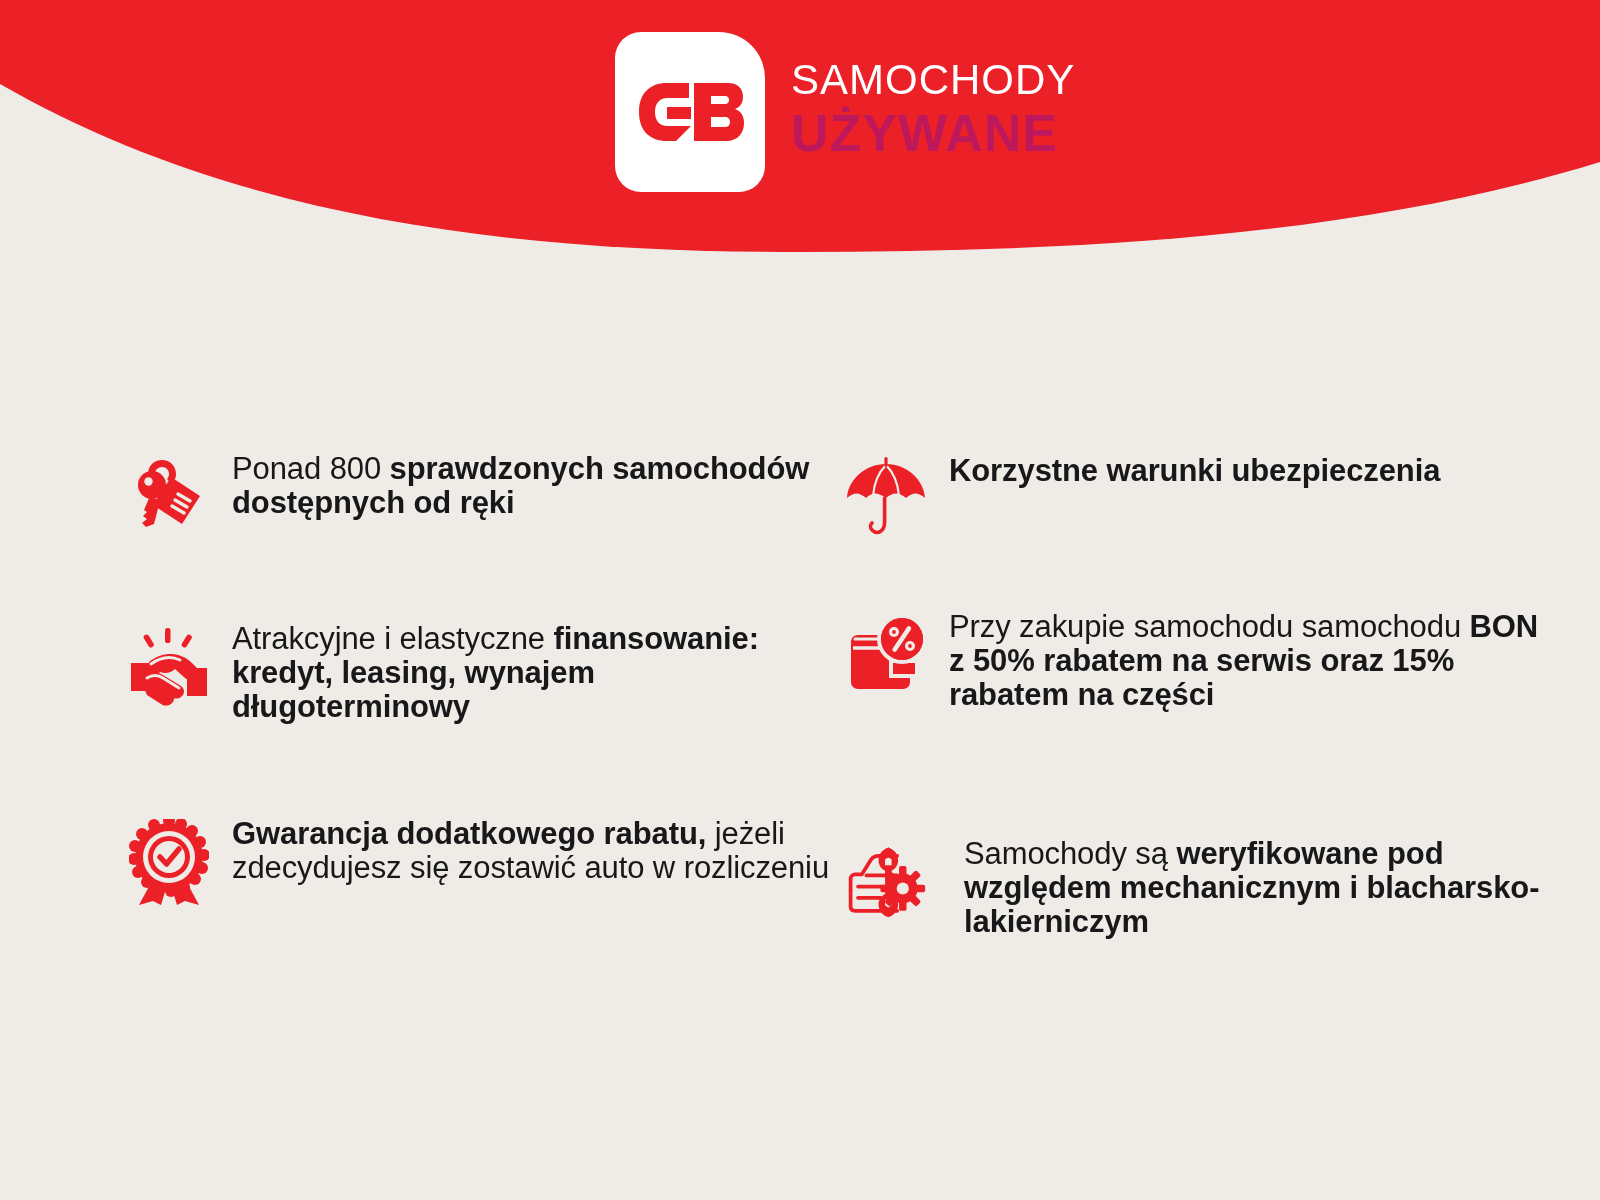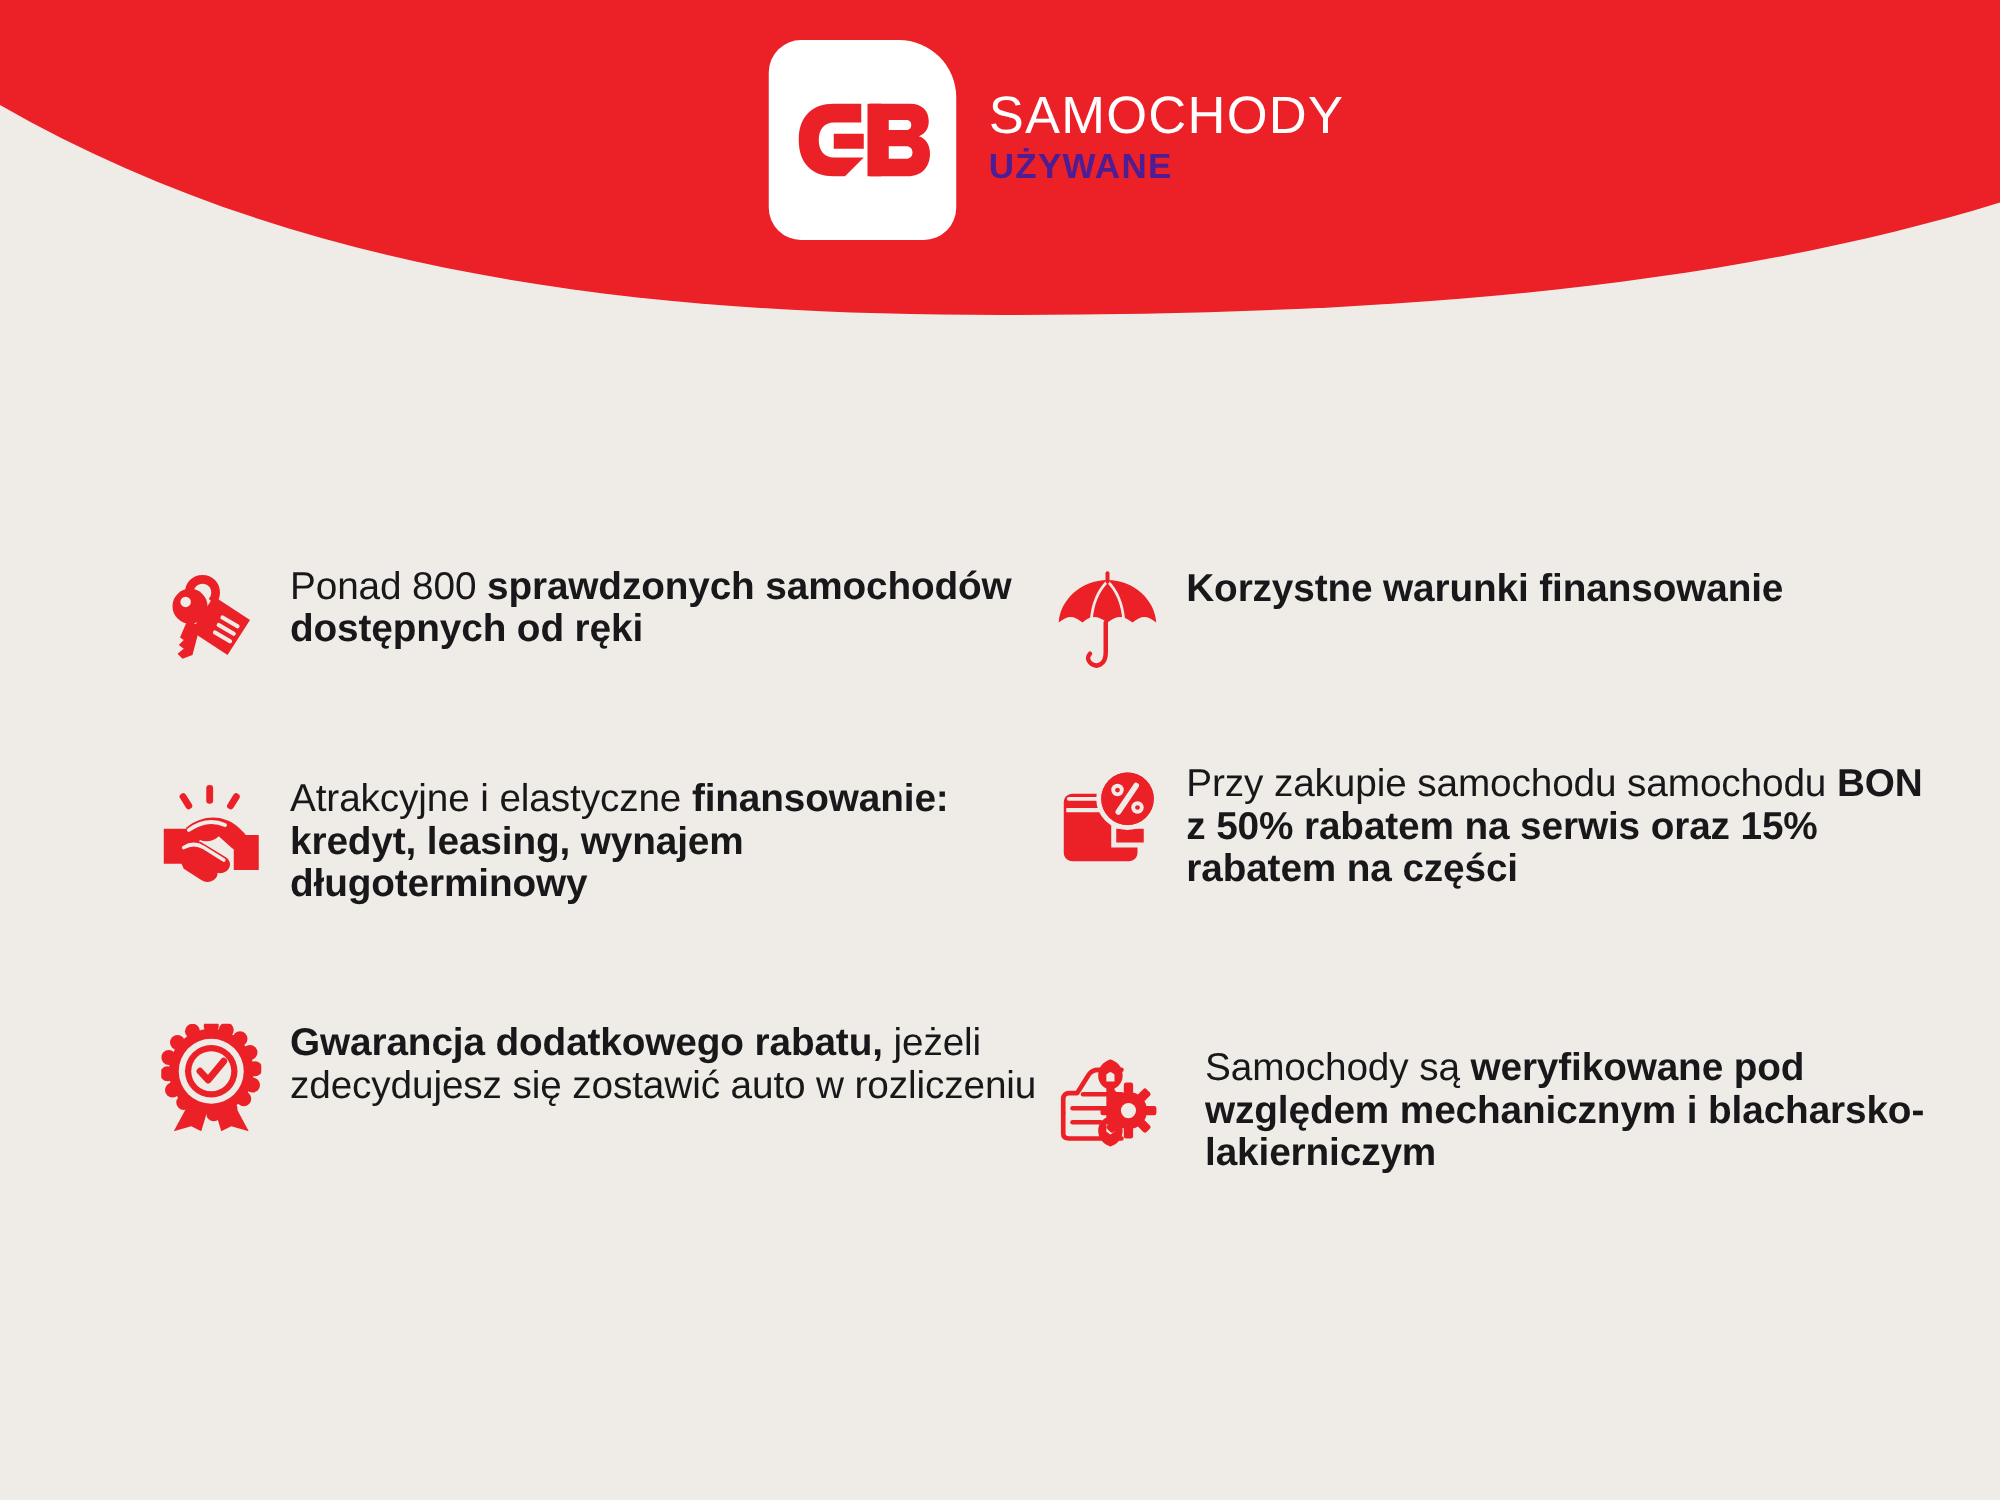--- a/index.html
+++ b/index.html
@@ -56,22 +56,22 @@
     line-height: 1.0;
     padding-bottom: 6px;
   }
   #brand-line-1 {
     color: #ffffff;
     font-size: 42px;
     font-weight: 400;
     letter-spacing: 1.0px;
   }
   #brand-line-2 {
-    color: #4c1d95;
-    font-size: 28px;
+    color: #be185d;
+    font-size: 52px;
     font-weight: 700;
     letter-spacing: 1.0px;
     margin-top: 6px;
   }
 
   
   #features {
     position: absolute;
     left: 0;
     top: 440px;
@@ -273,21 +273,21 @@
               <path d="M41 9 C49 17 53 28 54 40"></path>
             </g>
 
             <rect x="39.4" y="1" width="3.2" height="10" rx="1.6"></rect>
 
             <path d="M39.6 42 L39.6 66 C39.6 76 32 79 27 74 C25 72 25 69 27 67" stroke="#ec2027" stroke-width="3.6" fill="none" stroke-linecap="round"></path>
           </g>
         </svg>
       </div>
       <div class="feature-text">
-        <b>Korzystne warunki finansowanie</b><span></span>
+        <b>Korzystne warunki ubezpieczenia</b><span></span>
       </div>
     </div>
 
     <div class="feature-item row-r2">
       <div class="feature-icon icon-pad-top">
         <svg width="82" height="84" viewBox="0 0 82 84">
           <g fill="#ec2027">
 
             <path d="M6 30 C6 26 9 23 13 23 L58 23 C62 23 65 26 65 30 L65 70
                      C65 74 62 77 58 77 L13 77 C9 77 6 74 6 70 Z"></path>

